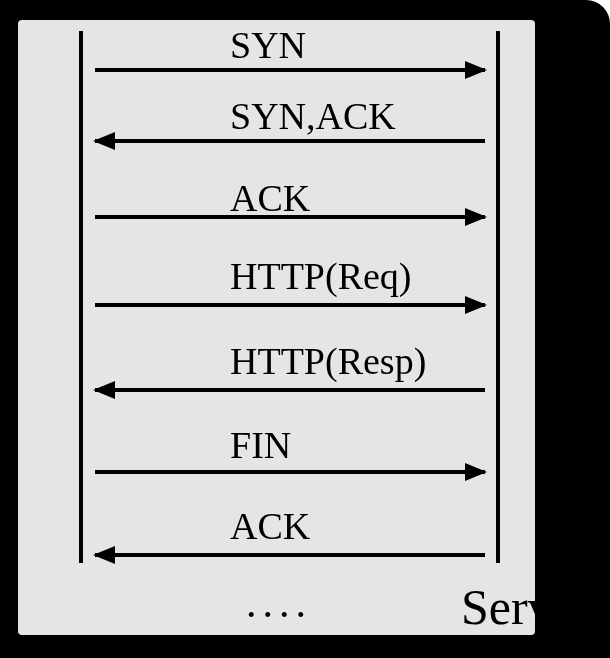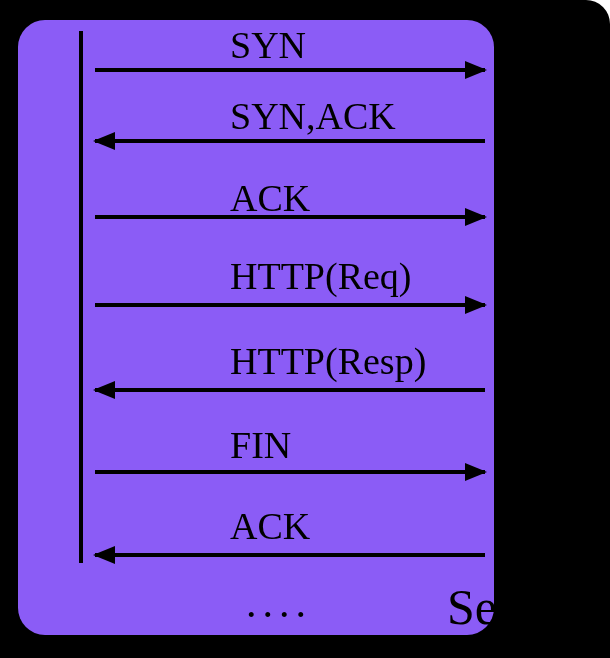--- a/index.html
+++ b/index.html
@@ -13,24 +13,24 @@
     width: 610px;
     height: 658px;
     background: #000000;
     border-top-right-radius: 24px;
     overflow: hidden;
   }
   .panel {
     position: absolute;
     left: 18px;
     top: 20px;
-    width: 476px;
+    width: 517px;
     height: 615px;
-    background: #8b5cf6;
-    border-radius: 27px;
+    background: #e5e5e5;
+    border-radius: 4px;
   }
   .lifeline {
     position: absolute;
     top: 11px;
     width: 4px;
     height: 532px;
     background: #000000;
   }
   .lifeline.left  { left: 61px; }
   .lifeline.right { left: 478px; }
@@ -77,21 +77,21 @@
 
   .actor-label {
     position: absolute;
     top: 560px;
     font-size: 50px;
     line-height: 1.1;
     color: #000000;
     white-space: nowrap;
   }
   .actor-label.client { left: 14px; }
-  .actor-label.server { left: 429px; }
+  .actor-label.server { left: 443px; }
   .ellipsis-dots {
     position: absolute;
     left: 228px;
     top: 560px;
     font-size: 42px;
     line-height: 1.1;
     letter-spacing: 6px;
     color: #000000;
     white-space: nowrap;
   }

